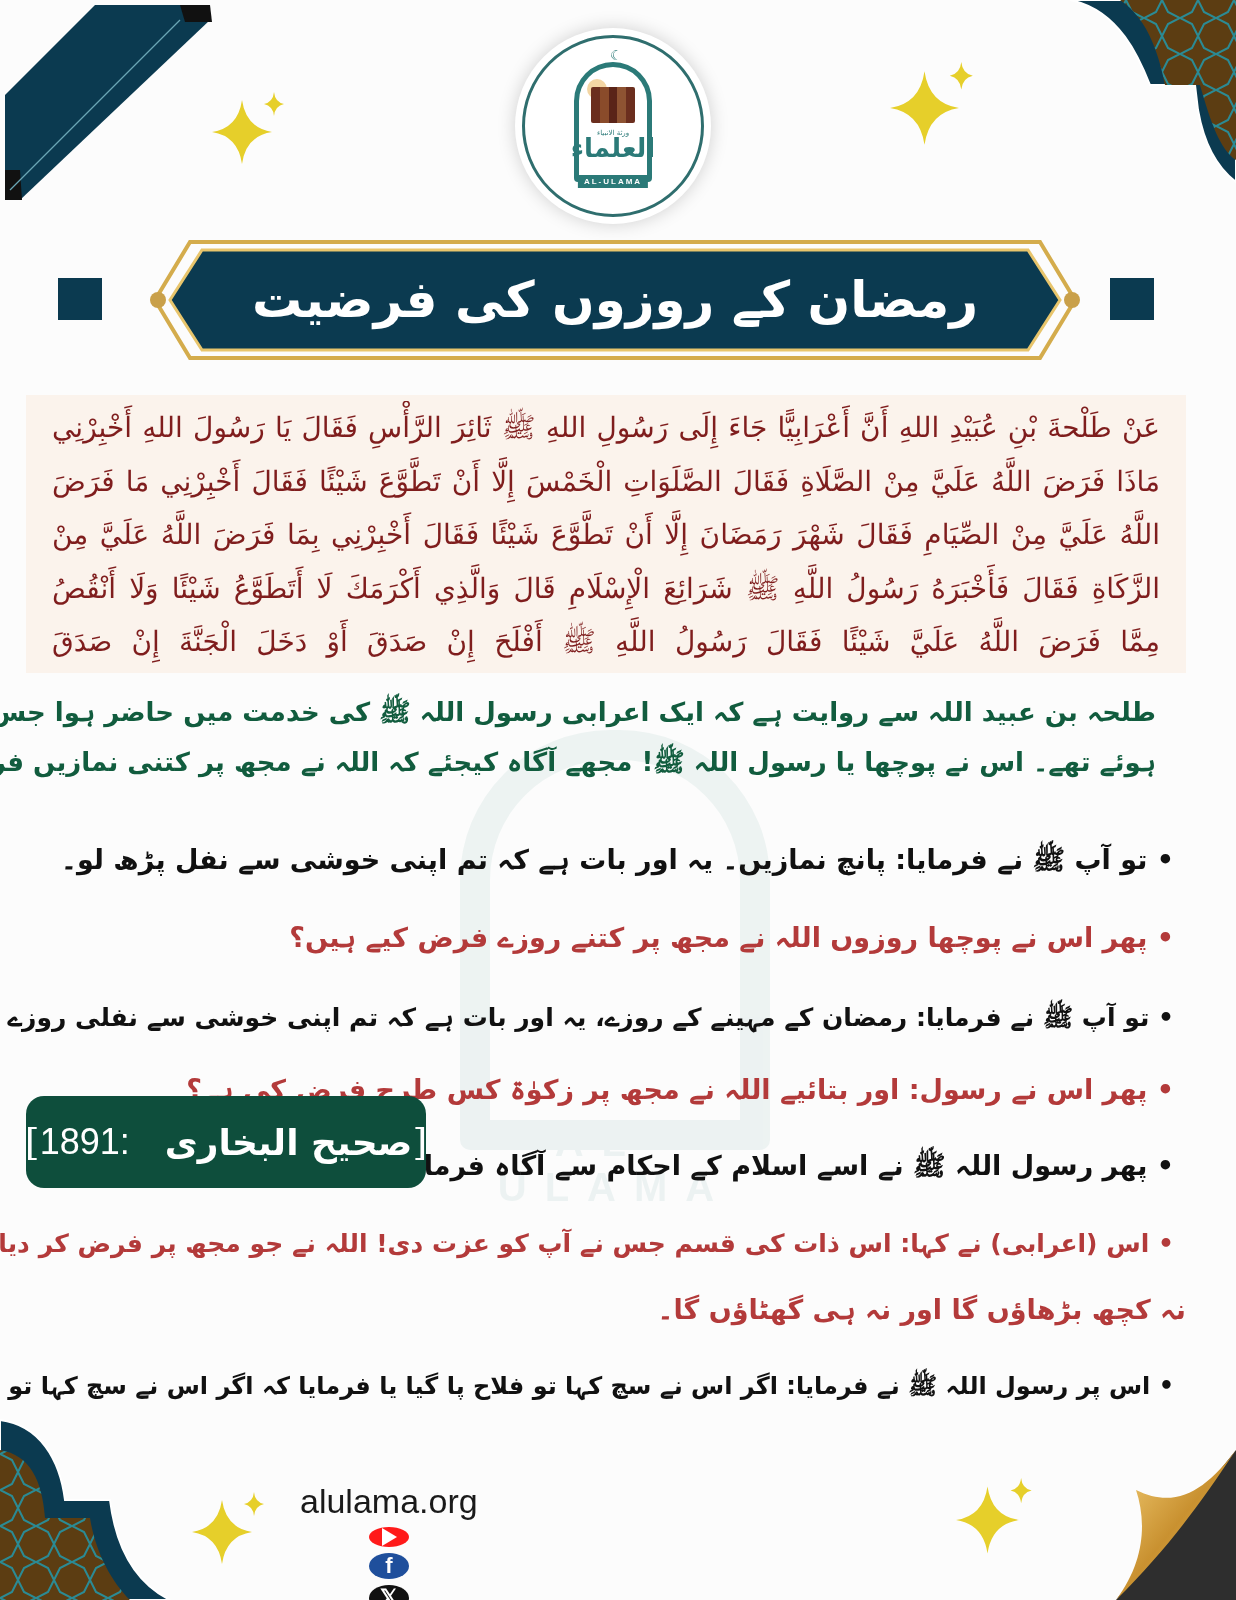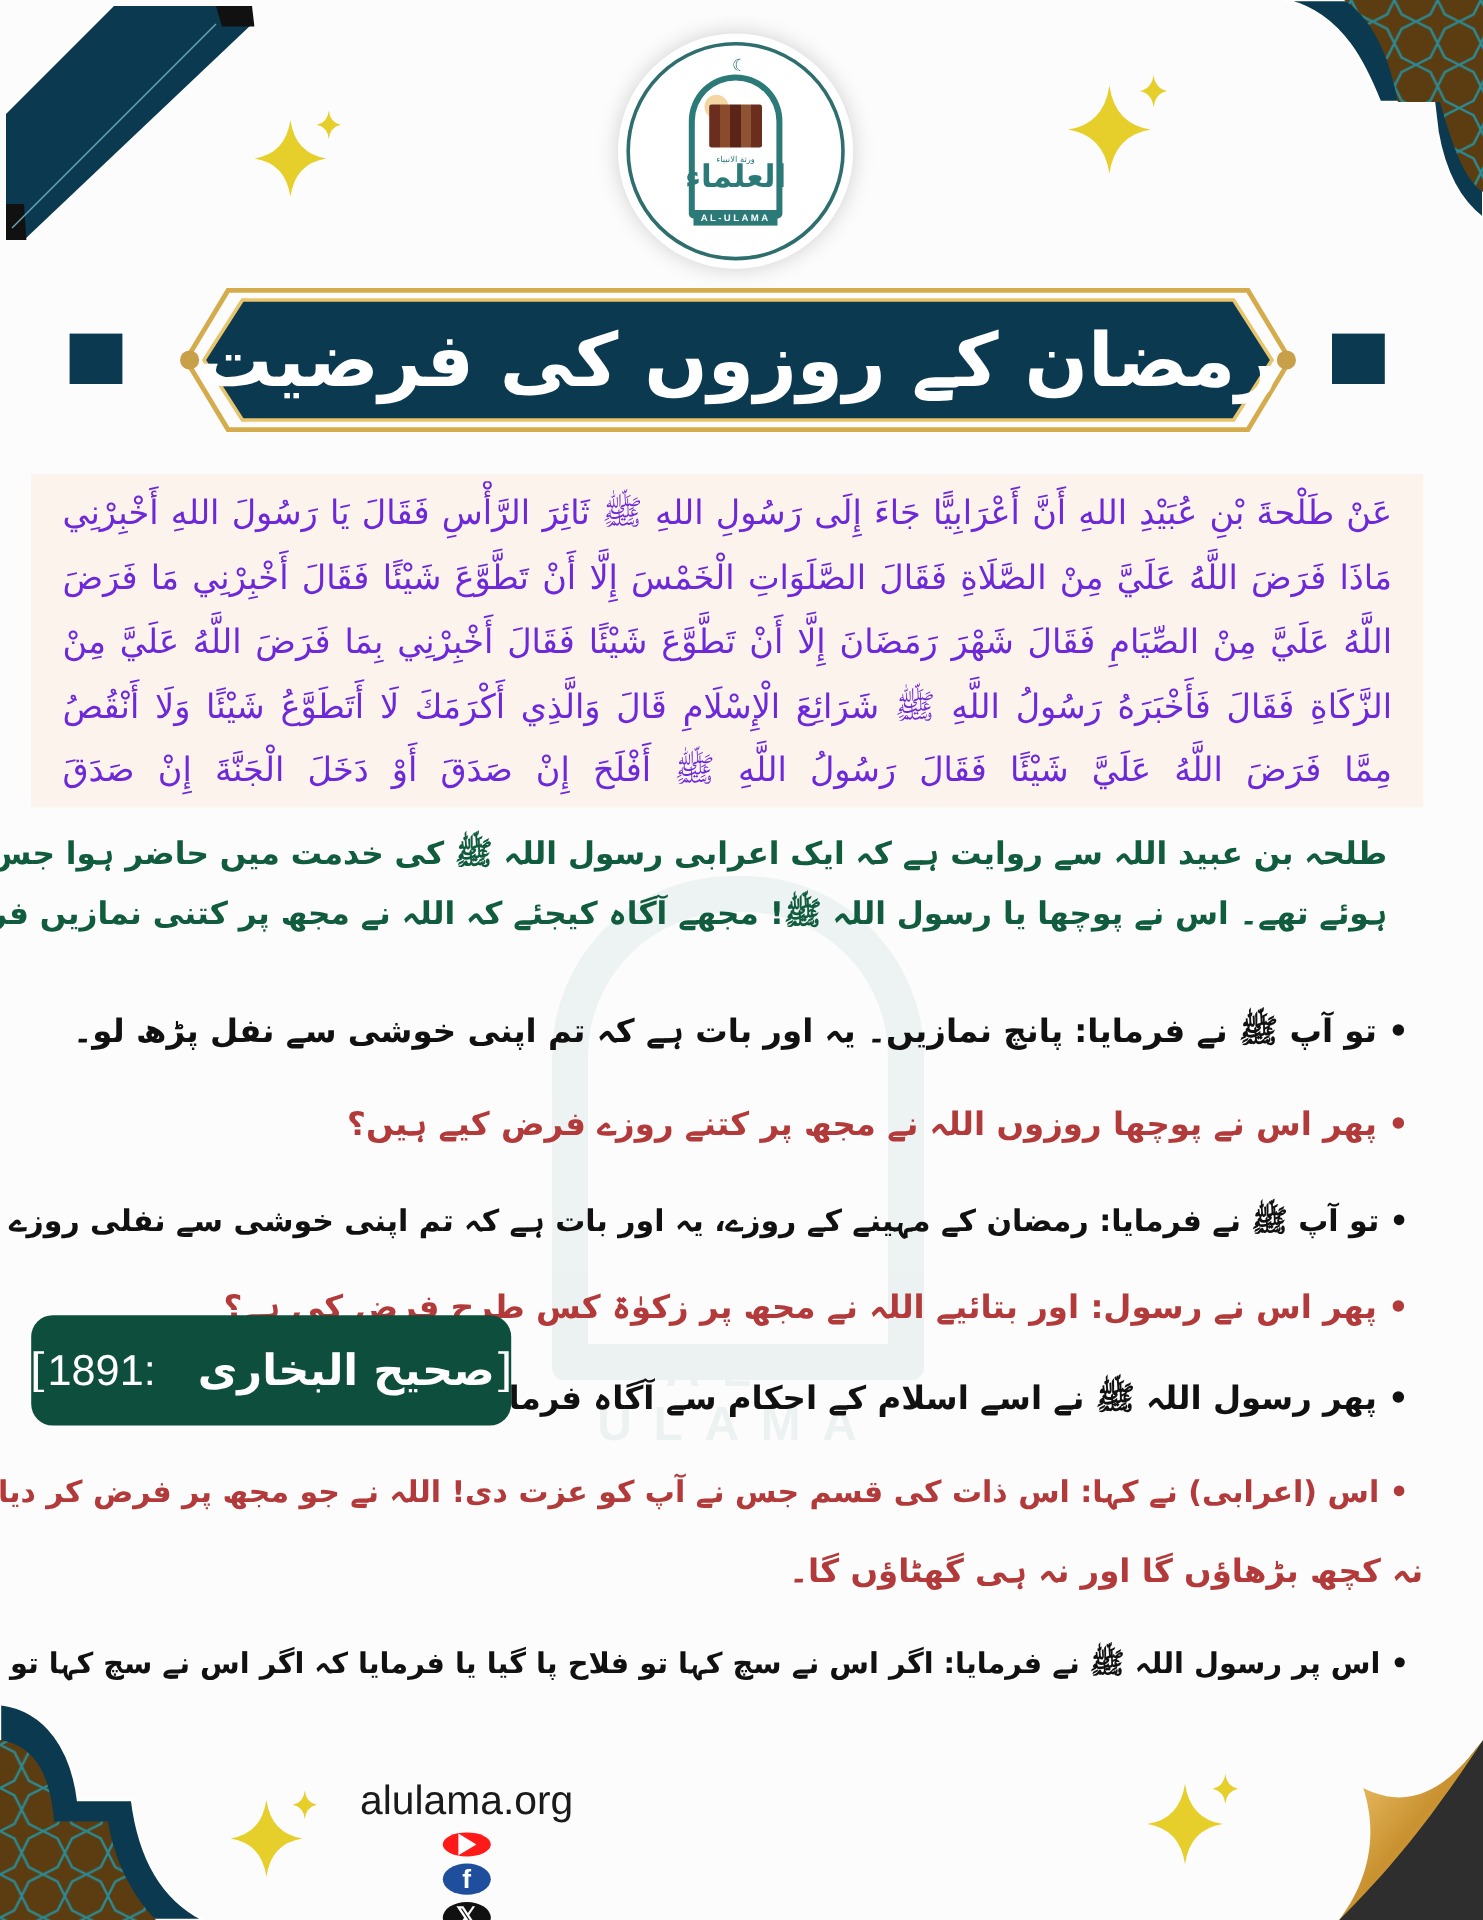--- a/index.html
+++ b/index.html
@@ -54,34 +54,34 @@
     position: absolute; bottom: 26px; left: 50%; transform: translateX(-50%);
     background: #2b7a78; color: #fff; font-size: 8px; letter-spacing: 2px; padding: 2px 6px; font-weight: bold;
     font-family: "Liberation Sans", sans-serif; white-space: nowrap;
   }
 
   
   .title-banner { position: absolute; left: 150px; top: 240px; width: 930px; height: 120px; }
   .title-text {
     position: absolute; left: 0; top: 0; width: 100%; height: 100%;
     display: flex; align-items: center; justify-content: center;
-    color: #ffffff; font-size: 62px; font-weight: bold; direction: rtl;
+    color: #ffffff; font-size: 50px; font-weight: bold; direction: rtl;
     font-family: "DejaVu Sans", sans-serif;
   }
   .title-square { position: absolute; top: 278px; width: 44px; height: 42px; background: #0b3a50; }
 
   
   .arabic-box {
     position: absolute; left: 26px; top: 395px; width: 1160px; height: 278px;
     background: #fbf3ec;
     padding: 6px 26px 0 26px;
     direction: rtl; text-align: justify; text-align-last: justify;
   }
   .arabic-line {
-    display: block; font-family: "DejaVu Serif", serif; font-size: 28px; color: #6d28d9;
+    display: block; font-family: "DejaVu Serif", serif; font-size: 28px; color: #7f1d1d;
     line-height: 53.5px; white-space: nowrap; overflow: hidden; text-align: justify; text-align-last: justify;
   }
 
   
   .urdu { position: absolute; direction: rtl; font-family: "DejaVu Sans", sans-serif; white-space: nowrap; }
   .urdu.green { color: #115c3e; font-weight: bold; }
   .urdu.black { color: #111111; font-weight: bold; }
   .urdu.red { color: #b33a3a; font-weight: bold; }
   .bullet-line { font-size: 27px; line-height: 40px; }
 

